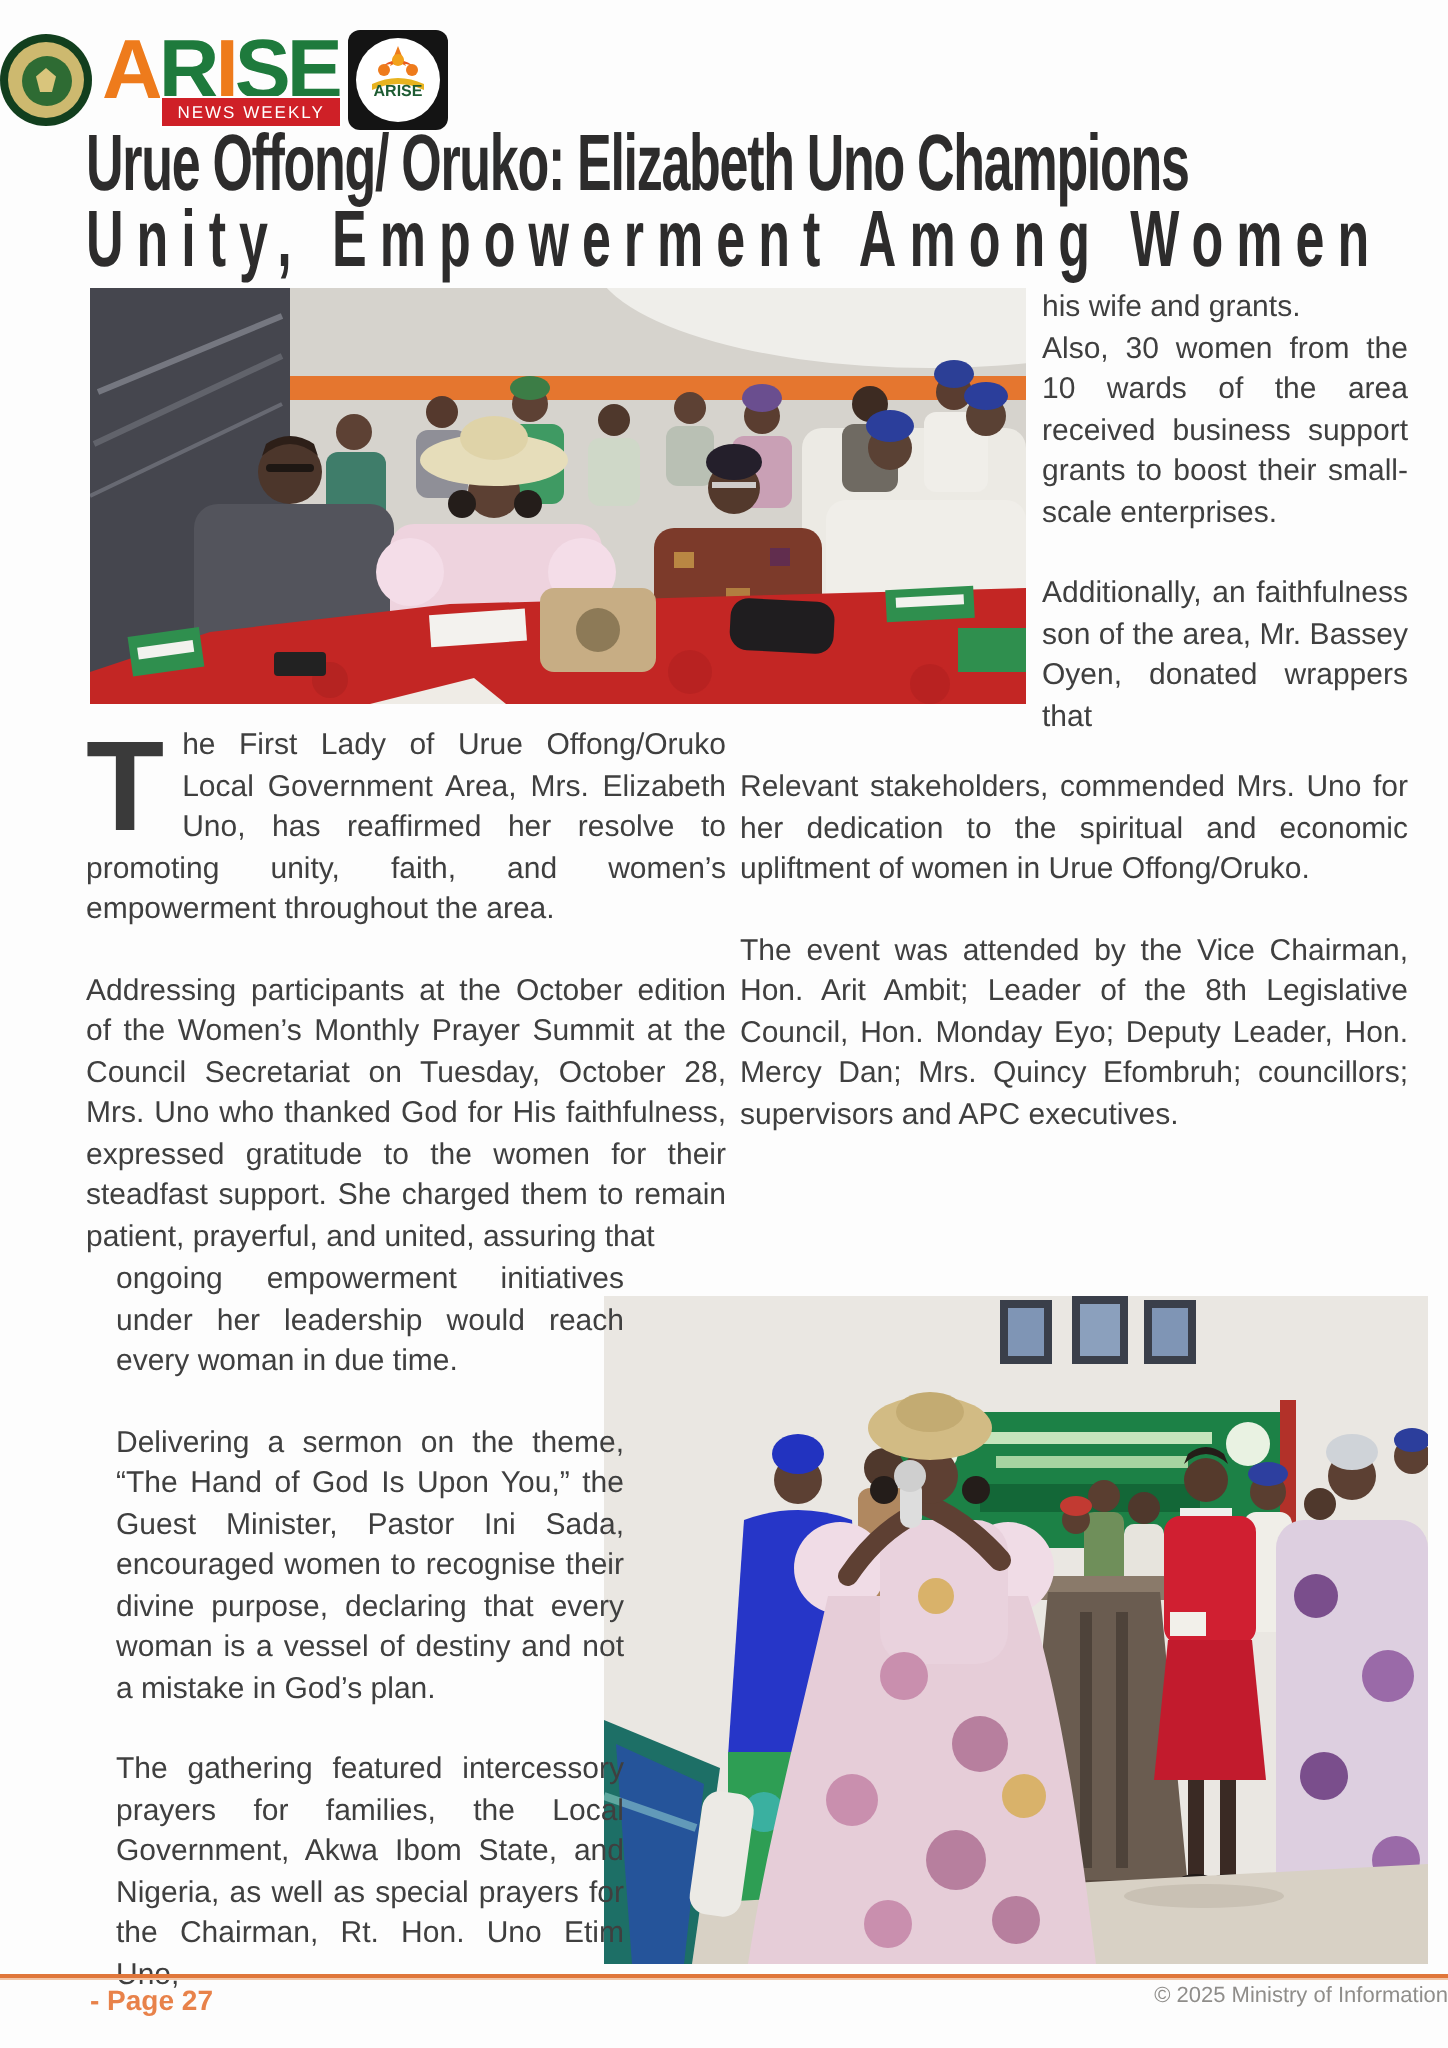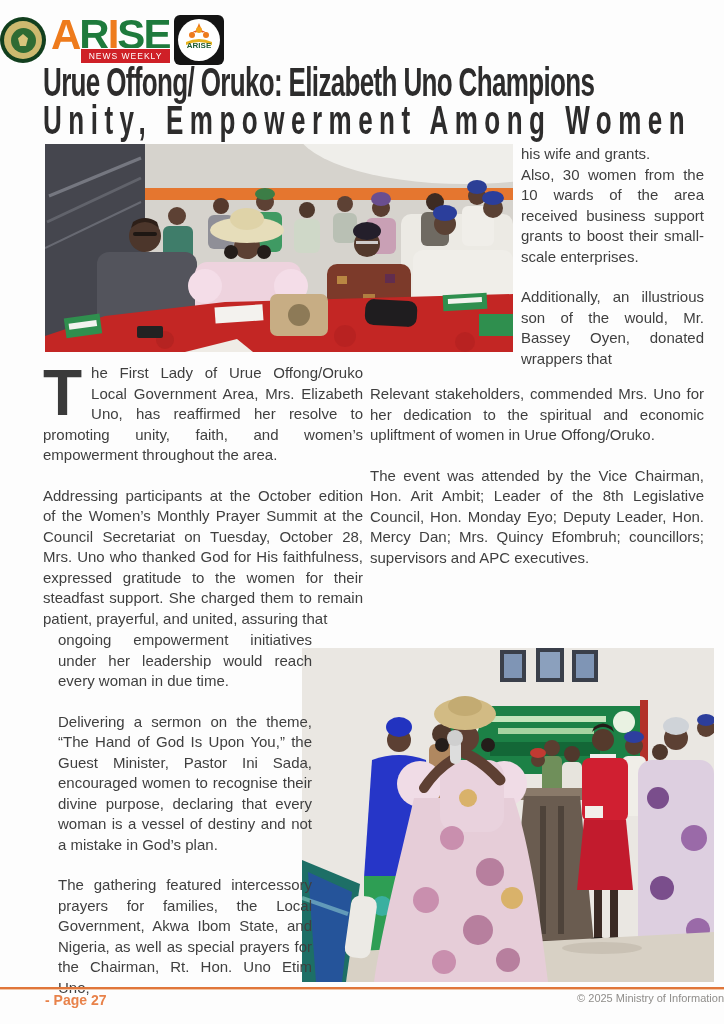--- a/index.html
+++ b/index.html
@@ -288,21 +288,21 @@
 
   <div id="left-b" class="col">
     <p>ongoing empowerment initiatives under her leadership would reach every woman in due time.</p>
     <p>Delivering a sermon on the theme, “The Hand of God Is Upon You,” the Guest Minister, Pastor Ini Sada, encouraged women to recognise their divine purpose, declaring that every woman is a vessel of destiny and not a mistake in God’s plan.</p>
     <p>The gathering featured intercessory prayers for families, the Local Government, Akwa Ibom State, and Nigeria, as well as special prayers for the Chairman, Rt. Hon. Uno Etim Uno,</p>
   </div>
 
   <div id="right-a" class="col">
     <p>his wife and grants.</p>
     <p style="margin-top:0">Also, 30 women from the 10 wards of the area received business support grants to boost their small-scale enterprises.</p>
-    <p>Additionally, an illustrious son of the would, Mr. Bassey Oyen, donated wrappers that</p>
+    <p>Additionally, an faithfulness son of the area, Mr. Bassey Oyen, donated wrappers that</p>
   </div>
 
   <div id="right-b" class="col">
     <p>Relevant stakeholders, commended Mrs. Uno for her dedication to the spiritual and economic upliftment of women in Urue Offong/Oruko.</p>
     <p>The event was attended by the Vice Chairman, Hon. Arit Ambit; Leader of the 8th Legislative Council, Hon. Monday Eyo; Deputy Leader, Hon. Mercy Dan; Mrs. Quincy Efombruh; councillors; supervisors and APC executives.</p>
   </div>
 
   <div class="footer-rule"></div>
   <div class="footer-page">- Page 27</div>
   <div class="footer-copy">© 2025 Ministry of Information</div>

